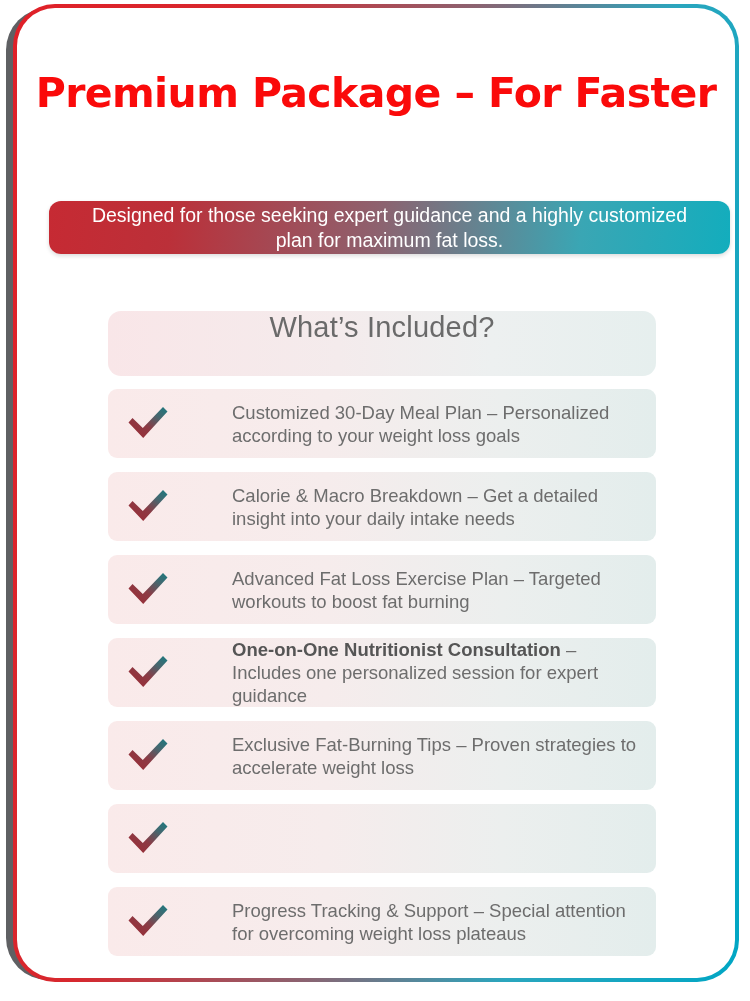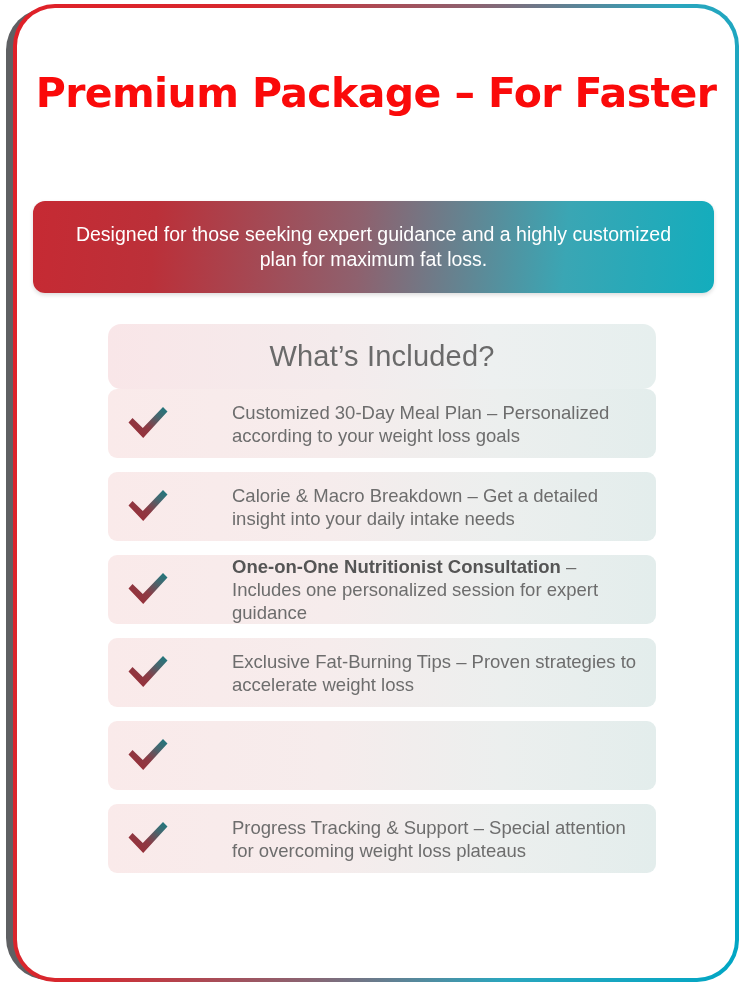--- a/index.html
+++ b/index.html
@@ -83,24 +83,24 @@
     font-weight: bold;
     font-size: 41px;
     line-height: 43px;
     letter-spacing: -0.6px;
   }
   .headline .l2 { display: block; }
 
   
   .subtitle-banner {
     position: absolute;
-    left: 16px;
+    left: 32px;
     top: 193px;
     width: 681px;
-    height: 92px;
+    height: 53px;
     border-radius: 12px;
     background: linear-gradient(95deg,
                 #c62a33 0%,
                 #bb3039 18%,
                 #8e616e 48%,
                 #3aa6b4 78%,
                 #13adbd 100%);
     display: flex;
     align-items: center;
     justify-content: center;
@@ -112,27 +112,26 @@
     line-height: 25px;
     text-align: center;
     padding: 0 26px;
     font-family: "Liberation Sans", sans-serif;
   }
 
   
   .included-header {
     position: absolute;
     left: 91px;
-    top: 316px;
+    top: 303px;
     width: 548px;
     height: 65px;
     border-radius: 13px;
     background: linear-gradient(90deg, #f9e6e8 0%, #f4ebec 42%, #edf0f0 70%, #e6efee 100%);
     display: flex;
-    align-items: center;
     justify-content: center;
   }
   .included-header-text {
     color: #6a6a6a;
     font-size: 29px;
     letter-spacing: 0.2px;
   }
 
   
   .feature-list {
@@ -228,20 +227,38 @@
           </linearGradient>
         </defs>
         <path class="chk-path" d="M2.5 17.5 L6.5 13.0 L16.8 23.0 L37.0 2.0 L41.5 6.4 L17.2 33.0 Z" fill="url(#chkgrad1)"></path>
       </svg>
     </div>
     <div class="feature-text">
       <span> Calorie &amp; Macro Breakdown – Get a detailed insight into your daily intake needs</span>
     </div>
   </div>
 
+  <div class="feature-row">
+    <div class="check-wrap">
+      <svg width="44" height="38" viewBox="0 0 44 38" xmlns="http://www.w3.org/2000/svg">
+        <defs>
+          <linearGradient class="chk-grad" x1="0" y1="1" x2="1" y2="0" id="chkgrad2">
+            <stop offset="0%" stop-color="#9e2a33"></stop>
+            <stop offset="42%" stop-color="#8c3a44"></stop>
+            <stop offset="72%" stop-color="#47666e"></stop>
+            <stop offset="100%" stop-color="#1a7a80"></stop>
+          </linearGradient>
+        </defs>
+        <path class="chk-path" d="M2.5 17.5 L6.5 13.0 L16.8 23.0 L37.0 2.0 L41.5 6.4 L17.2 33.0 Z" fill="url(#chkgrad2)"></path>
+      </svg>
+    </div>
+    <div class="feature-text">
+      <span>Advanced Fat Loss Exercise Plan – Targeted workouts to boost fat burning</span>
+    </div>
+  </div>
 
   <div class="feature-row">
     <div class="check-wrap">
       <svg width="44" height="38" viewBox="0 0 44 38" xmlns="http://www.w3.org/2000/svg">
         <defs>
           <linearGradient class="chk-grad" x1="0" y1="1" x2="1" y2="0" id="chkgrad3">
             <stop offset="0%" stop-color="#9e2a33"></stop>
             <stop offset="42%" stop-color="#8c3a44"></stop>
             <stop offset="72%" stop-color="#47666e"></stop>
             <stop offset="100%" stop-color="#1a7a80"></stop>

